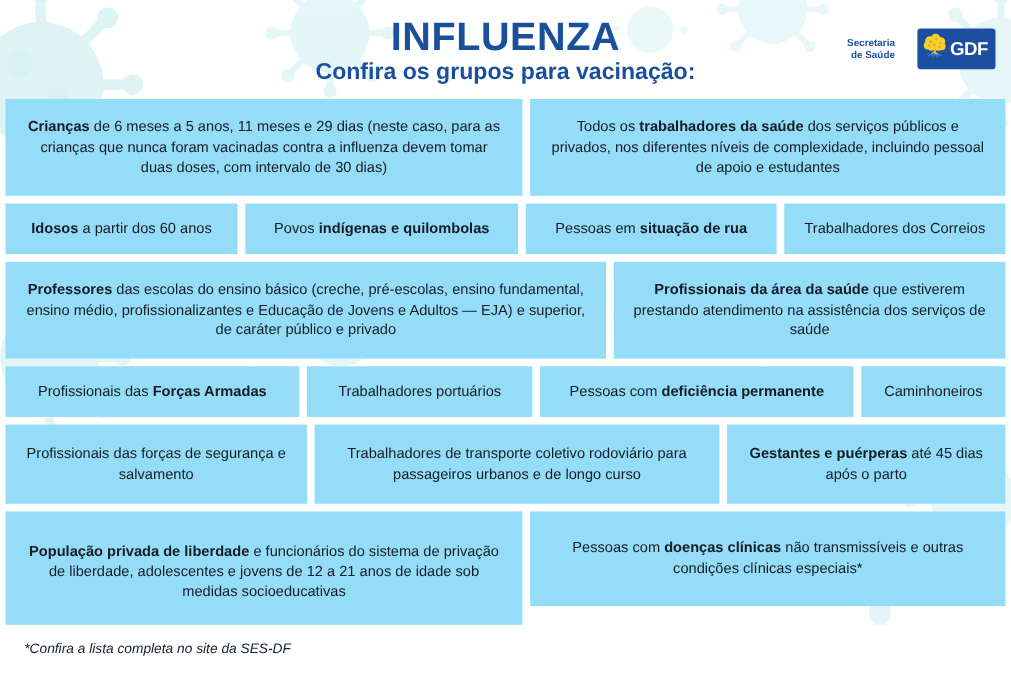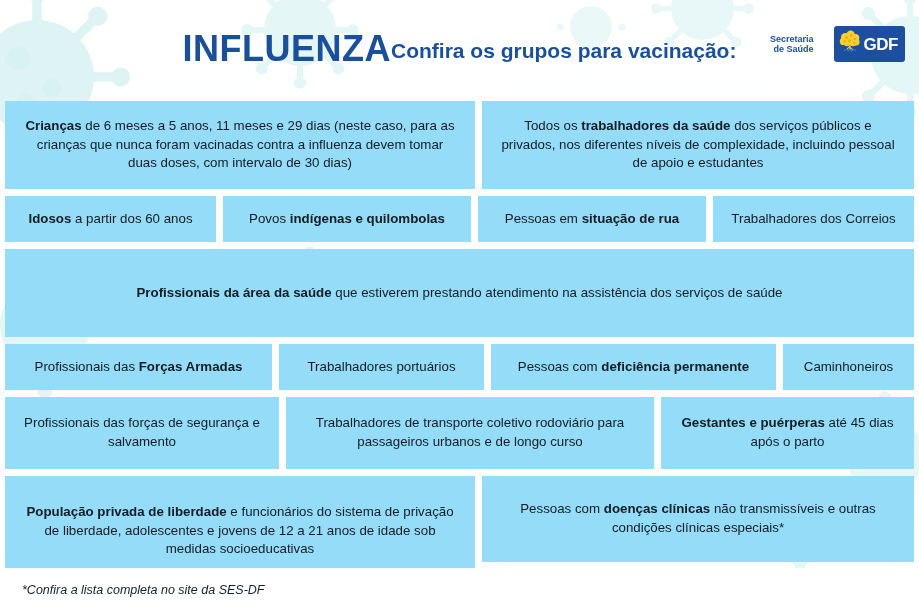--- a/index.html
+++ b/index.html
@@ -17,23 +17,23 @@
       linear-gradient(180deg,#ffffff 0%,#fdffff 60%,#ffffff 100%);
     overflow:hidden;
   }
 
   
   .virus{position:absolute;opacity:.38;pointer-events:none;}
   .virus svg{display:block;}
 
   
   .header{
-    position:relative;height:101px;
+    position:relative;height:90px;
     display:flex;align-items:center;justify-content:center;
-    flex-direction:row;
+    flex-direction:column;
     z-index:3;
   }
   .title{
     font-size:36px;font-weight:bold;color:#1a4f9c;
     letter-spacing:.5px;line-height:1;margin:0 0 4px 0;
     text-align:center;
   }
   .subtitle{
     font-size:21px;font-weight:bold;color:#1a4f9c;
     line-height:1;margin:0;text-align:center;
@@ -333,20 +333,23 @@
       </div>
       <div class="box short" style="flex:0 0 228px;">
         <p><span>Pessoas em </span><b>situação de rua</b></p>
       </div>
       <div class="box short" style="flex:1 1 auto;">
         <p><span>Trabalhadores dos Correios</span></p>
       </div>
     </div>
 
     <div class="row">
+      <div class="box tall" style="flex:0 0 546px;">
+        <p><b>Professores</b><span> das escolas do ensino básico (creche, pré-escolas, ensino fundamental, ensino médio, profissionalizantes e Educação de Jovens e Adultos — EJA) e superior, de caráter público e privado</span></p>
+      </div>
       <div class="box tall" style="flex:1 1 auto;">
         <p><b>Profissionais da área da saúde</b><span> que estiverem prestando atendimento na assistência dos serviços de saúde</span></p>
       </div>
     </div>
 
     <div class="row">
       <div class="box short" style="flex:0 0 267px;">
         <p><span>Profissionais das </span><b>Forças Armadas</b></p>
       </div>
       <div class="box short" style="flex:0 0 205px;">

